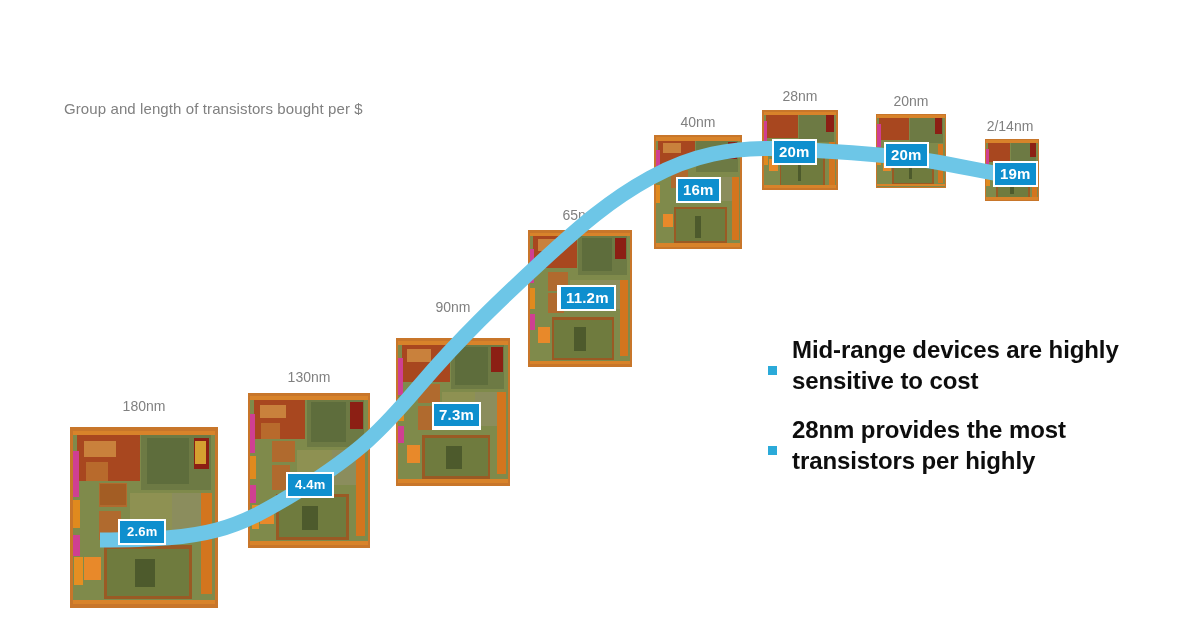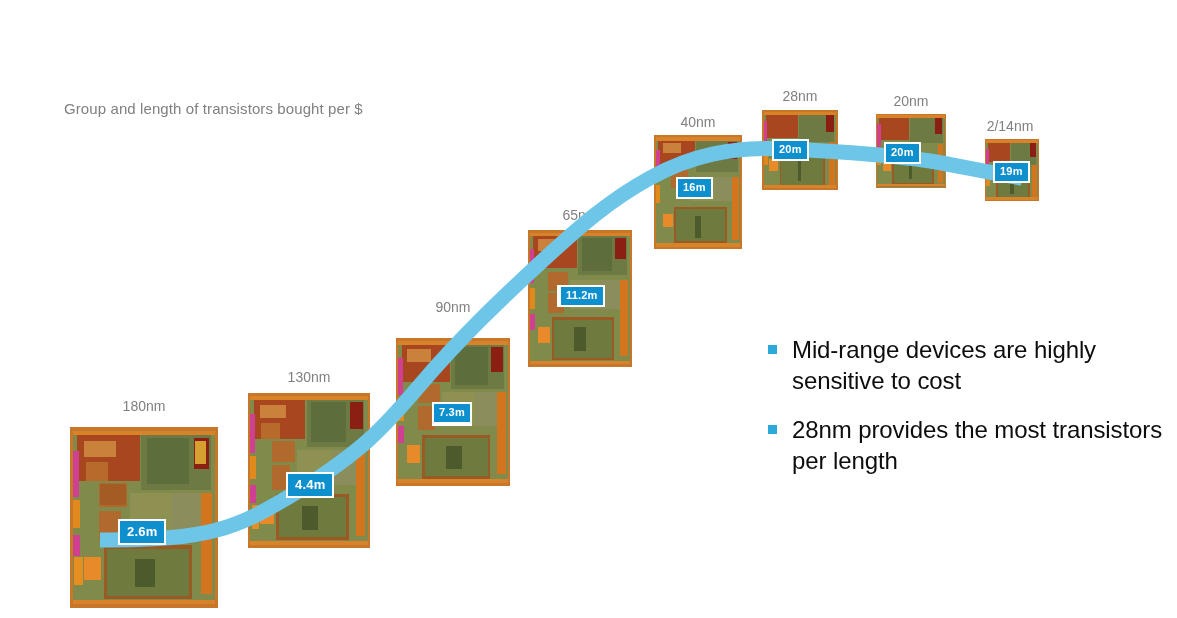--- a/index.html
+++ b/index.html
@@ -73,38 +73,39 @@
     color:#ffffff;
     font-size:13px;
     font-weight:bold;
     line-height:1;
     padding:4px 7px 5px 7px;
     white-space:nowrap;
     text-align:center;
     letter-spacing:0.2px;
     box-sizing:border-box;
   }
-  .badge.sm{font-size:11px;padding:3px 5px 4px 5px;}
+  .badge.sm{font-size:15px;padding:3px 5px 4px 5px;}
 
   
   #footnotes{position:absolute;left:862px;top:250px;width:260px;}
   .fn{
     font-size:11.5px;color:#8a8a8a;line-height:15px;
     margin-bottom:14px;white-space:nowrap;
   }
   .fn .sq{
     display:inline-block;width:4px;height:4px;background:#2E7E9E;
     vertical-align:middle;margin-right:5px;position:relative;top:-1px;
   }
 
   
   #bullets{position:absolute;left:768px;top:334px;width:400px;}
   .bullet{
-    display:flex;align-items:flex-start;
+    display:flex;align-items:center;
     margin-bottom:18px;
+    font-weight:bold;
   }
   .bullet .marker{
     width:9px;height:9px;background:#2BAAD9;
     flex:0 0 9px;margin-top:11px;margin-right:15px;
   }
   .bullet .btext{
     font-size:24px;line-height:31px;color:#0d0d0d;
     font-family:"Liberation Sans", sans-serif;
     letter-spacing:-0.1px;
   }
@@ -357,17 +358,17 @@
   </div>
 
 
   <div id="bullets">
     <div class="bullet">
       <span class="marker"></span>
       <span class="btext">Mid-range devices are highly sensitive to cost</span>
     </div>
     <div class="bullet">
       <span class="marker"></span>
-      <span class="btext">28nm provides the most transistors per length</span>
+      <span class="btext">28nm provides the most transistors per highly</span>
     </div>
   </div>
 
 </div>
 
 </body></html>

